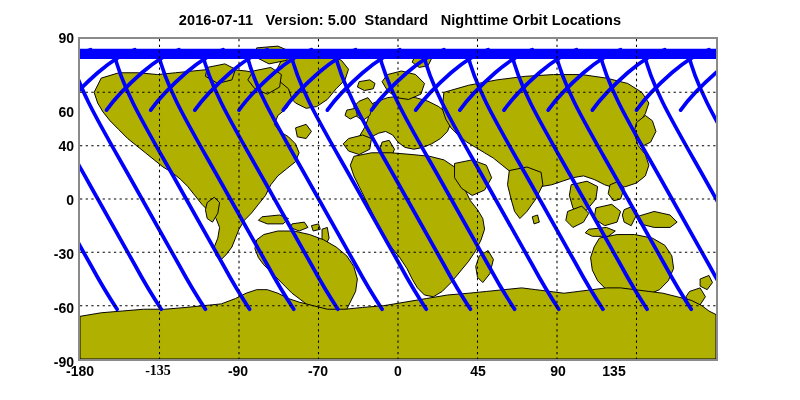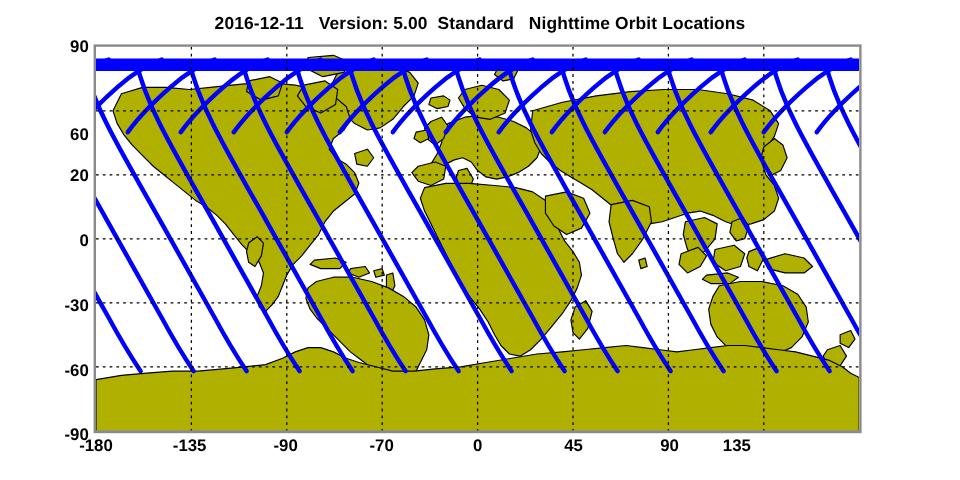--- a/index.html
+++ b/index.html
@@ -35,21 +35,21 @@
     font-size:14px;font-weight:bold;color:#000;line-height:1;
     transform:translateX(-50%);white-space:nowrap;
   }
   #xlabels{position:absolute;left:0;top:364px;width:800px;height:22px;}
 </style>
 </head>
 <body>
 
 <div id="root">
 
-  <div id="title">2016-12-11   Version: 5.00  Standard   Nighttime Orbit Locations</div>
+  <div id="title">2016-07-11   Version: 5.00  Standard   Nighttime Orbit Locations</div>
 
   <div id="plot">
     <div id="plotinner">
       <svg viewBox="0 0 360 180" preserveAspectRatio="none">
         <defs>
           <clipPath id="plotclip">
               <rect x="0" y="0" width="360" height="180"></rect>
             </clipPath>
         </defs>
 
@@ -235,30 +235,30 @@
           </g>
 
         </g>
       </svg>
     </div>
   </div>
 
   <div id="ylabels">
     <div class="ylab" style="top:31px;">90</div>
     <div class="ylab" style="top:85px;margin-top:20px;">60</div>
-    <div class="ylab" style="top:139px;">20</div>
+    <div class="ylab" style="top:139px;">40</div>
     <div class="ylab" style="top:193px;">0</div>
     <div class="ylab" style="top:247px;">-30</div>
     <div class="ylab" style="top:301px;">-60</div>
     <div class="ylab" style="top:355px;">-90</div>
   </div>
 
   <div id="xlabels">
     <div class="xlab" style="left:80px;">-180</div>
-    <div class="xlab" style="left:158px;">-135</div>
+    <div class="xlab" style="left:158px;font-family:Liberation Serif, serif;">-135</div>
     <div class="xlab" style="left:238px;">-90</div>
     <div class="xlab" style="left:318px;">-70</div>
     <div class="xlab" style="left:398px;">0</div>
     <div class="xlab" style="left:478px;">45</div>
     <div class="xlab" style="left:558px;">90</div>
     <div class="xlab" style="left:614px;">135</div>
     <div class="xlab" style="left:716px;margin-top:47px;">180</div>
   </div>
 
 </div>

